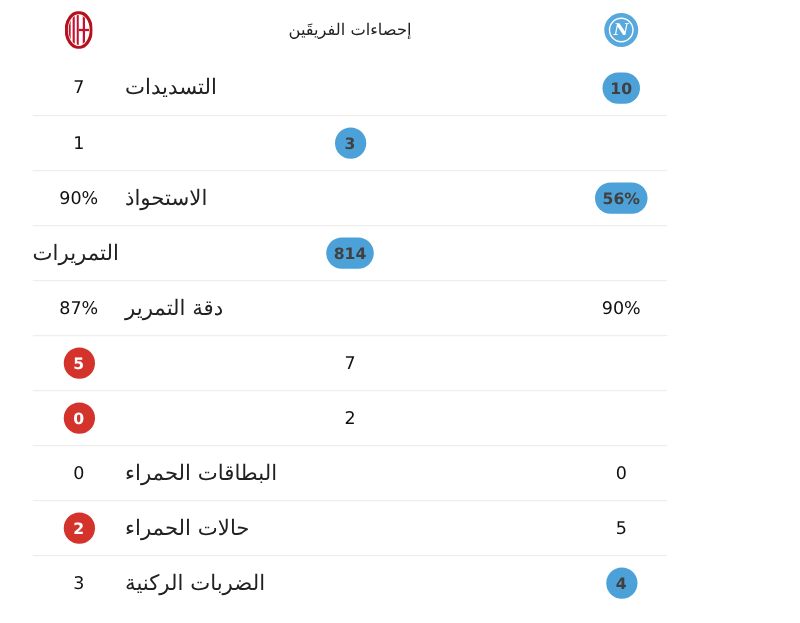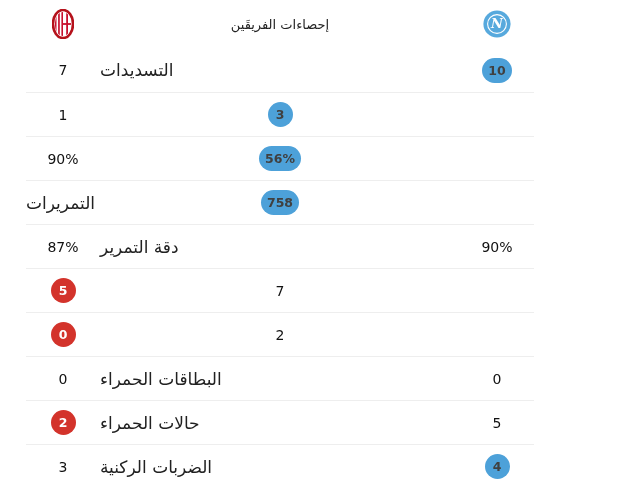--- a/index.html
+++ b/index.html
@@ -142,29 +142,30 @@
       </span>
     <span class="val-cell">
         <span class="badge hl-blue">3</span>
       </span>
   </div>
 
   <div class="grid-row row">
     <span class="val-cell">
         <span class="badge hl-none">90%</span>
       </span>
+    <span class="stat-label">الاستحواذ</span>
     <span class="val-cell">
         <span class="badge hl-blue">56%</span>
       </span>
   </div>
 
   <div class="grid-row row">
     <span class="stat-label">التمريرات</span>
     <span class="val-cell">
-        <span class="badge hl-blue">758</span>
+        <span class="badge hl-blue">814</span>
       </span>
   </div>
 
   <div class="grid-row row">
     <span class="val-cell">
         <span class="badge hl-none">87%</span>
       </span>
     <span class="stat-label">دقة التمرير</span>
     <span class="val-cell">
         <span class="badge hl-none">90%</span>

